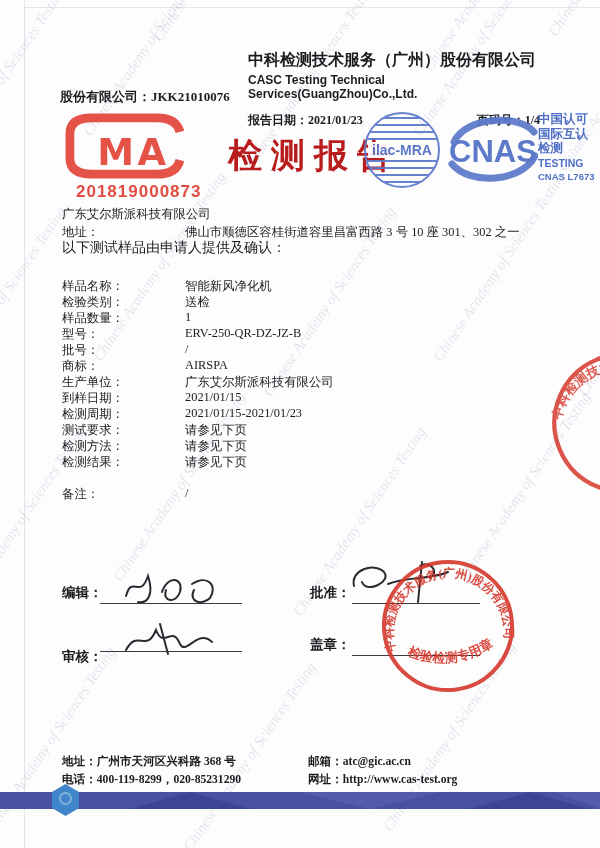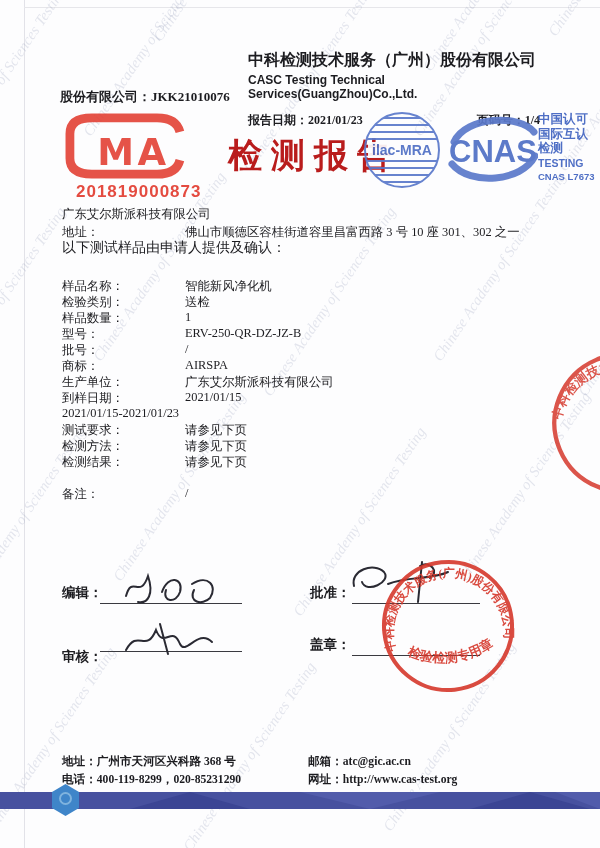--- a/index.html
+++ b/index.html
@@ -177,20 +177,21 @@
     </div>
   <div class="frow" style="top:374px">
       <span class="lbl">生产单位：</span>
       <span class="val">广东艾尔斯派科技有限公司</span>
     </div>
   <div class="frow" style="top:390px">
       <span class="lbl">到样日期：</span>
       <span class="val">2021/01/15</span>
     </div>
   <div class="frow" style="top:406px">
+      <span class="lbl">检测周期：</span>
       <span class="val">2021/01/15-2021/01/23</span>
     </div>
   <div class="frow" style="top:422px">
       <span class="lbl">测试要求：</span>
       <span class="val">请参见下页</span>
     </div>
   <div class="frow" style="top:438px">
       <span class="lbl">检测方法：</span>
       <span class="val">请参见下页</span>
     </div>

